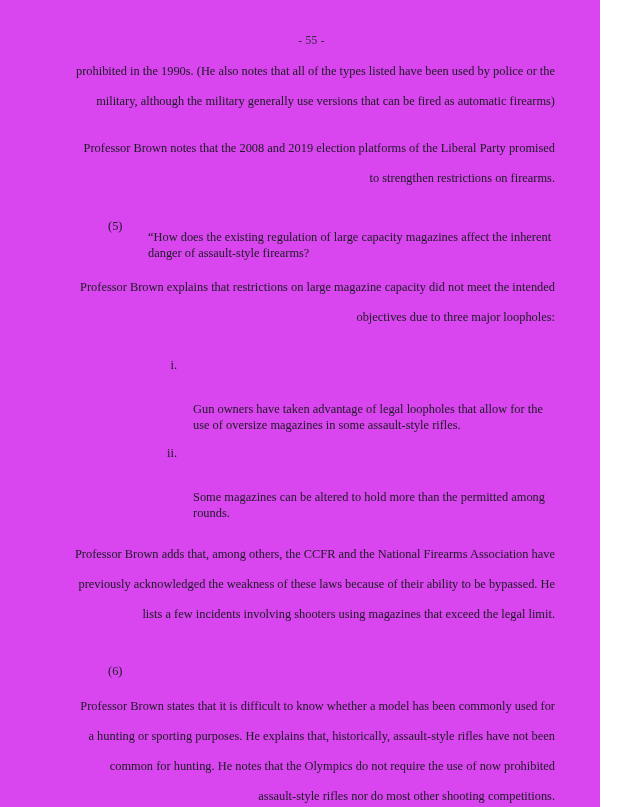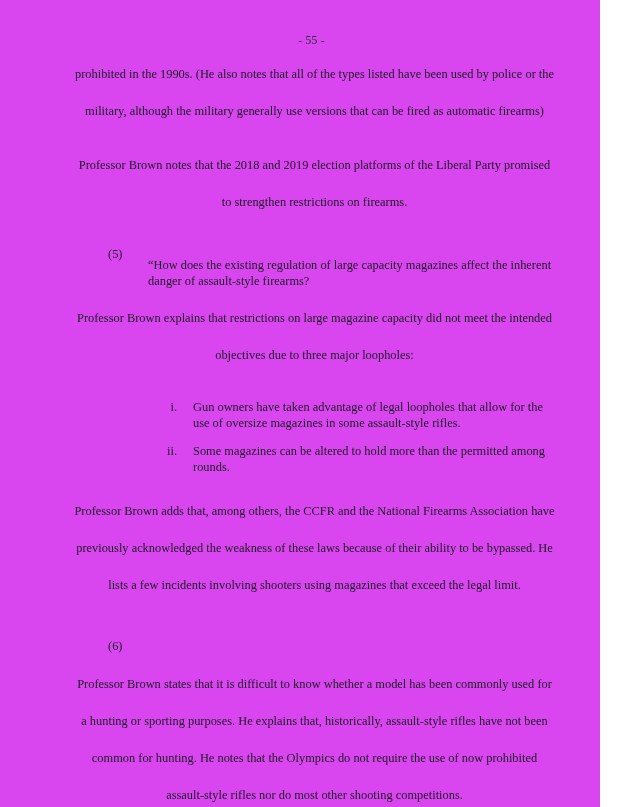--- a/index.html
+++ b/index.html
@@ -36,22 +36,22 @@
     position: absolute;
     top: 56px;
     left: 70px;
     width: 485px;
   }
 
   
   p.body {
     margin: 0 0 17px 4px;
     font-size: 12.4px;
-    line-height: 37px;
-    text-align: center;
+    line-height: 30px;
+    text-align: right;
     color: #1a1a22;
   }
   p.body.tight {
     margin-bottom: 0;
   }
 
   
   .gap-sm { height: 9px; }
   .gap-md { height: 18px; }
 
@@ -95,34 +95,35 @@
   .roman-marker {
     flex: 0 0 auto;
     width: 38px;
     text-align: right;
     padding-right: 16px;
     box-sizing: border-box;
   }
   .roman-text {
     flex: 1 1 auto;
     text-align: left;
+    margin-top: 44px;
   }
 </style>
 </head>
 <body>
 
 <div class="page">
 
   <div class="page-header">- 55 -</div>
 
   <div class="content">
 
     <p class="body">prohibited in the 1990s. (He also notes that all of the types listed have been used by police or the military, although the military generally use versions that can be fired as automatic firearms)</p>
 
-    <p class="body">Professor Brown notes that the 2018 and 2019 election platforms of the Liberal Party promised to strengthen restrictions on firearms.</p>
+    <p class="body">Professor Brown notes that the 2008 and 2019 election platforms of the Liberal Party promised to strengthen restrictions on firearms.</p>
 
 
     <div class="gap-sm"></div>
 
     <div class="q-item">
       <span class="q-marker">(5)</span>
       <span class="q-text">“How does the existing regulation of large capacity magazines affect the inherent danger of assault-style firearms?</span>
     </div>
 
     <div class="gap-sm"></div>

